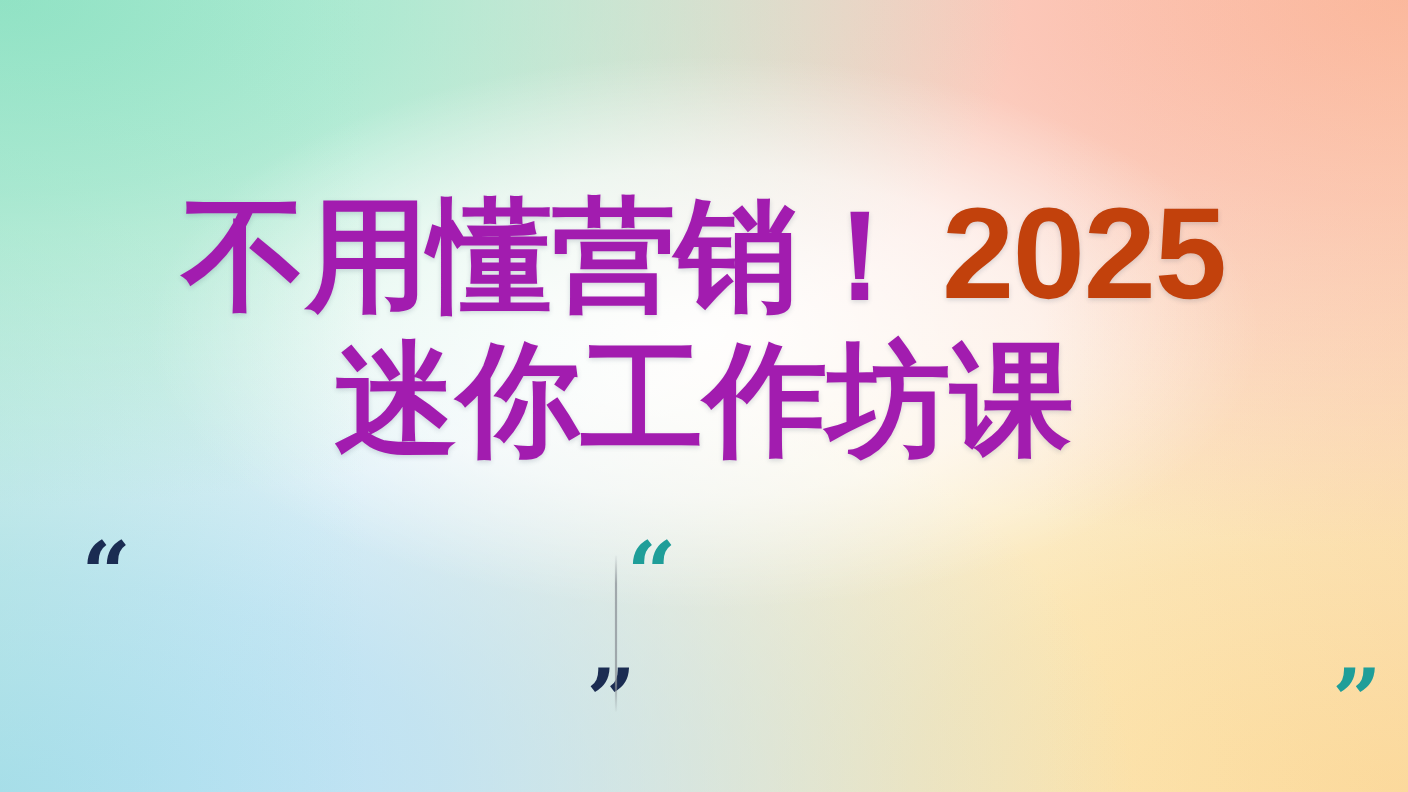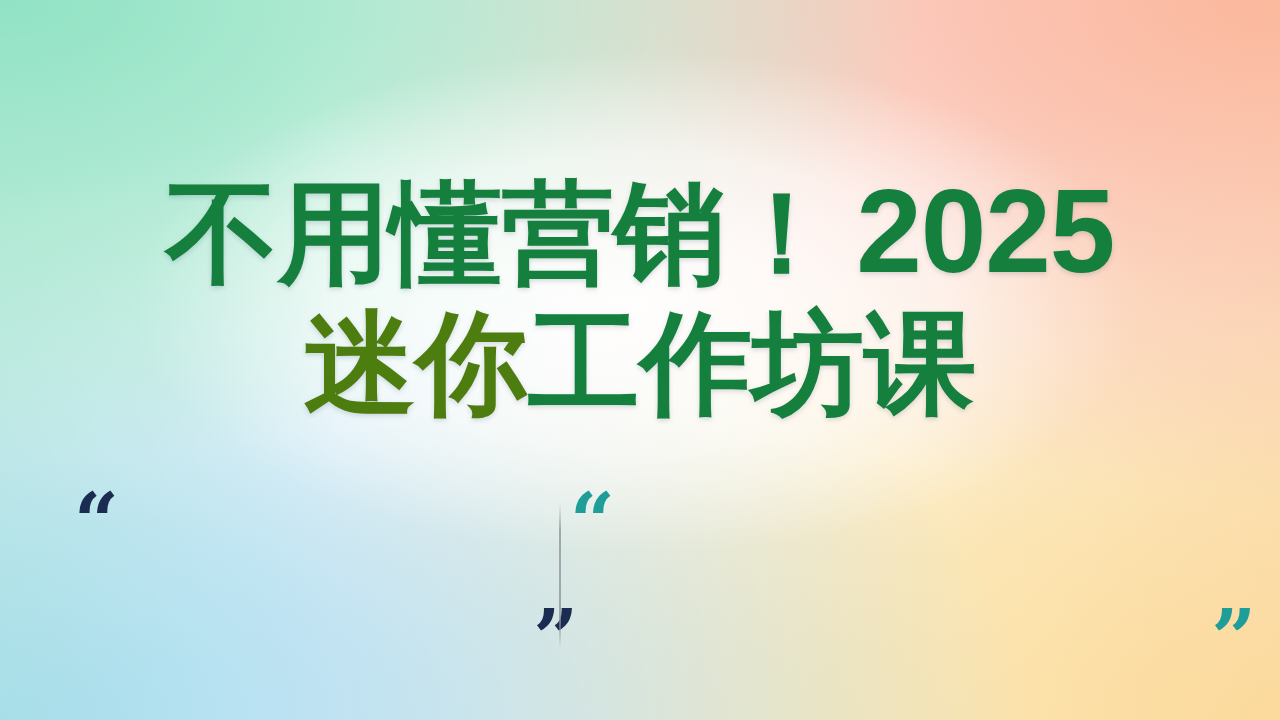--- a/index.html
+++ b/index.html
@@ -37,23 +37,23 @@
     line-height:1.0;
     letter-spacing:0.005em;
   }
   .hl-line {
     font-size:112px;
     font-weight:bold;
     white-space:nowrap;
     text-shadow:0 2px 5px rgba(40,60,90,0.18);
   }
   #hl-line-1 { margin-bottom:18px; }
-  .navy  { color:#15803d; }
-  .teal  { color:#15803d; }
-  .orange{ color:#4d7c0f; }
+  .navy  { color:#a21caf; }
+  .teal  { color:#c2410c; }
+  .orange{ color:#a21caf; }
   .num { font-size:118px; letter-spacing:-0.01em; }
   .gap-sm { display:inline-block; width:18px; }
 
   
   #benefits {
     position:absolute; left:0; right:0; top:486px; height:180px;
     display:flex; align-items:center; justify-content:center;
   }
   .benefit {
     position:relative;

